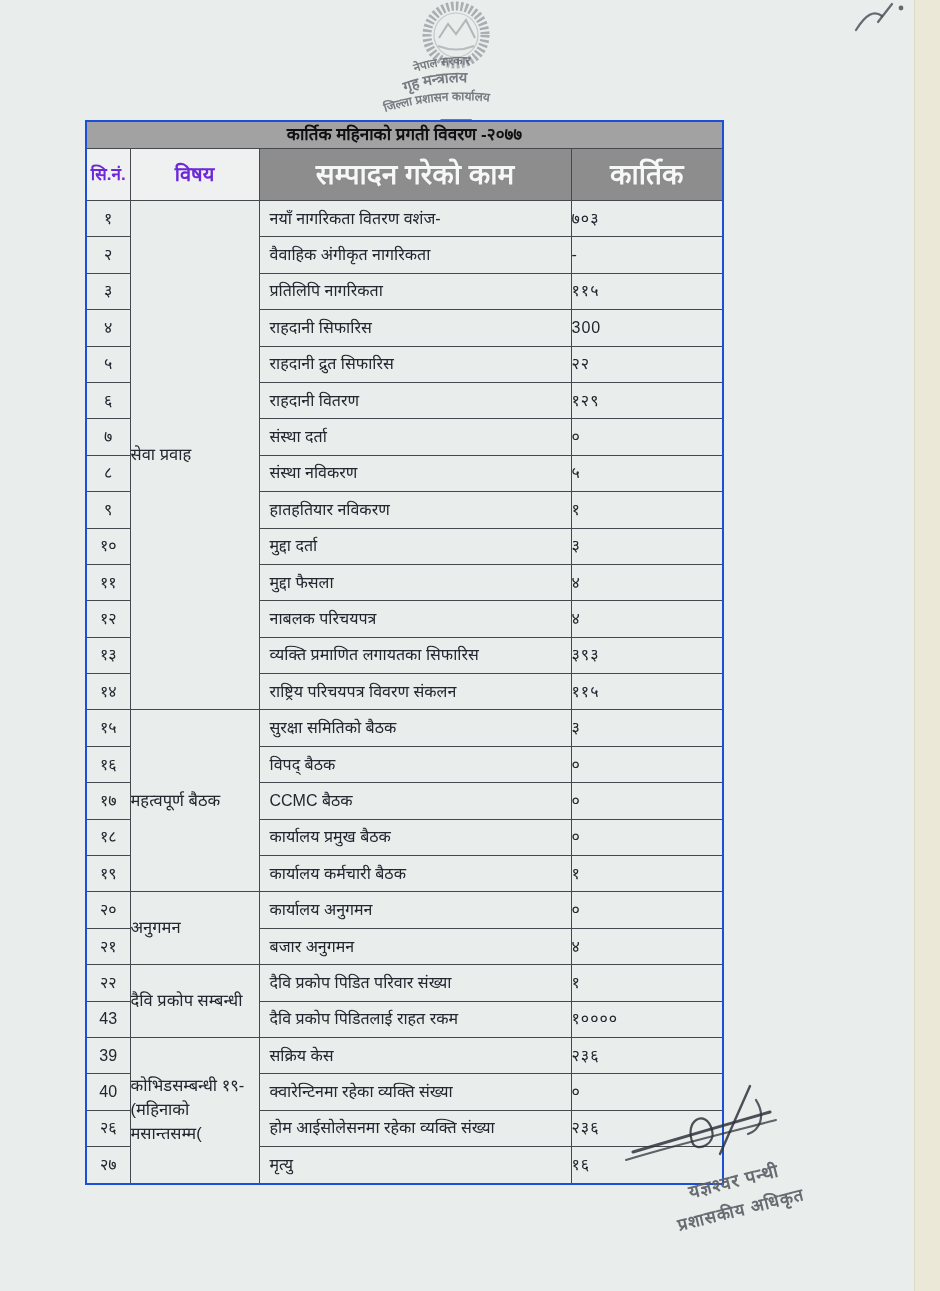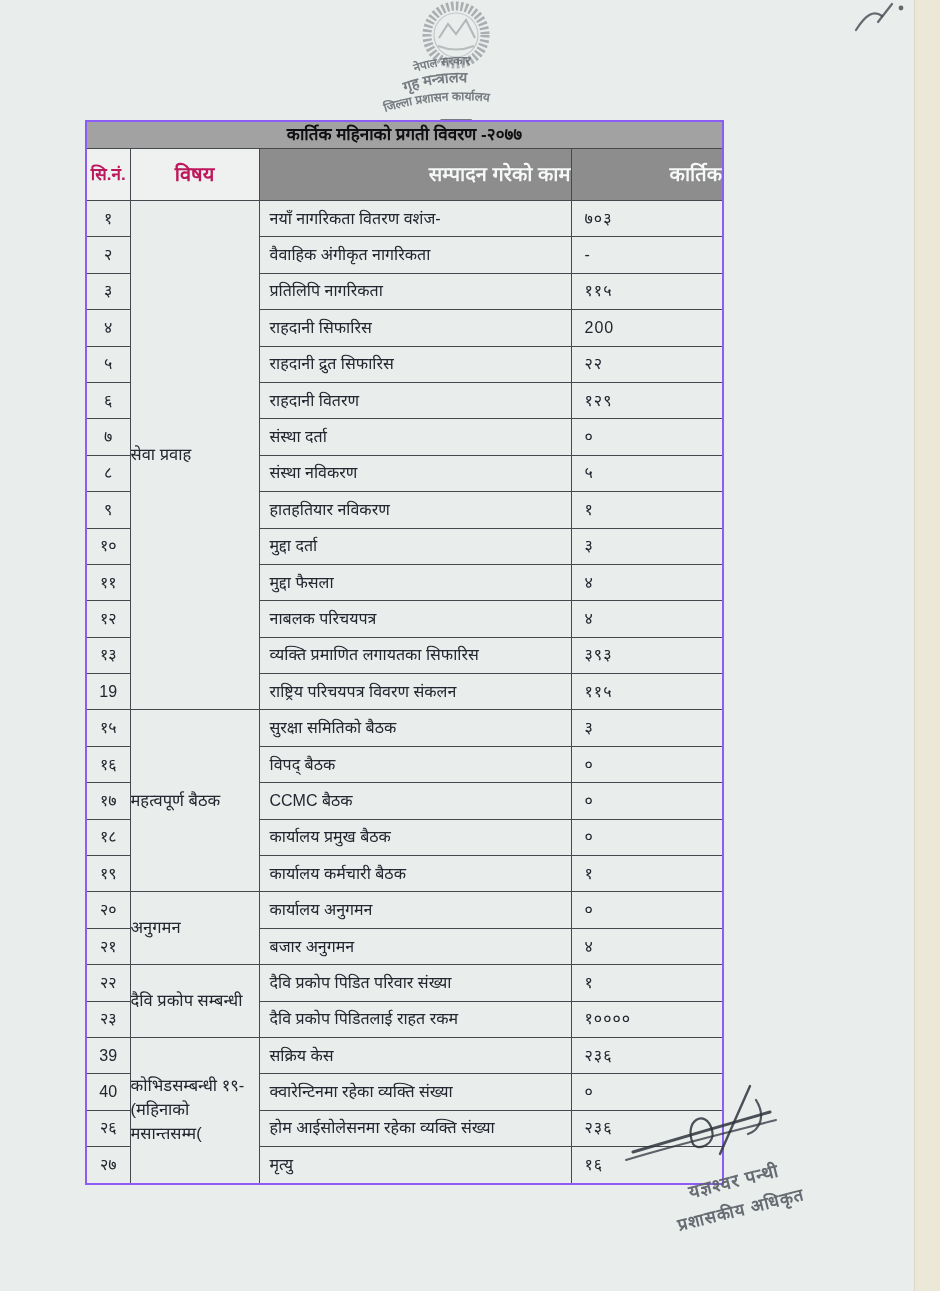--- a/index.html
+++ b/index.html
@@ -17,41 +17,40 @@
     position:absolute;left:85px;top:120px;width:637px;
     border-collapse:collapse;table-layout:fixed;
     color:#23262e;
   }
   .doc-table td{
     border:1px solid #45484d;
     padding:0;vertical-align:middle;
     font-size:16px;line-height:1.25;
     overflow:hidden;
   }
-  .doc-table{border:2px solid #8b5cf6;}
+  .doc-table{border:2px solid #1d4ed8;}
   tr.title-row td{
     height:26px;background:#a2a2a2;color:#101013;
     text-align:center;font-weight:bold;font-size:17px;
   }
   tr.head-row td{height:51px;text-align:center;font-weight:bold;}
-  tr.head-row td.hw{background:#eef1f0;color:#be185d;font-size:17px;}
+  tr.head-row td.hw{background:#eef1f0;color:#6d28d9;font-size:17px;}
   tr.head-row td.hw.big{font-size:20px;margin-left:48px;}
   tr.head-row td.hg{
-    background:#8d8d8d;color:#f6f7f7;font-size:20px;font-weight:bold;
+    background:#8d8d8d;color:#f6f7f7;font-size:28px;font-weight:bold;
     text-shadow:0 0 1px #777;
-    text-align:right;
   }
   tr.body-row td{height:35.4px;background:transparent;}
   td.sn{text-align:center;font-size:16px;}
   td.grp{
     text-align:left;font-size:16.5px;white-space:pre-line;
     line-height:1.45;
   }
   td.task{padding-left:10px;text-align:left;}
-  td.val{padding-left:13px;text-align:left;font-size:16px;letter-spacing:1px;}
+  td.val{text-align:left;font-size:16px;letter-spacing:1px;}
   
   .emblem{position:absolute;left:375px;top:0;pointer-events:none;}
   .sig-svg{position:absolute;left:598px;top:1082px;pointer-events:none;}
   .penmark{position:absolute;left:848px;top:0;pointer-events:none;}
   .sig-stamp{
     position:absolute;left:612px;top:1168px;width:250px;
     transform:rotate(-14deg);transform-origin:center;
     text-align:center;color:#5c6168;font-weight:bold;opacity:.92;
   }
   .sig-stamp .l1{font-size:18px;letter-spacing:1px;}
@@ -115,21 +114,21 @@
     <td class="val">-</td>
   </tr>
   <tr class="body-row">
     <td class="sn">३</td>
     <td class="task">प्रतिलिपि नागरिकता</td>
     <td class="val">११५</td>
   </tr>
   <tr class="body-row">
     <td class="sn">४</td>
     <td class="task">राहदानी सिफारिस</td>
-    <td class="val">200</td>
+    <td class="val">300</td>
   </tr>
   <tr class="body-row">
     <td class="sn">५</td>
     <td class="task">राहदानी द्रुत सिफारिस</td>
     <td class="val">२२</td>
   </tr>
   <tr class="body-row">
     <td class="sn">६</td>
     <td class="task">राहदानी वितरण</td>
     <td class="val">१२९</td>
@@ -163,21 +162,21 @@
     <td class="sn">१२</td>
     <td class="task">नाबलक परिचयपत्र</td>
     <td class="val">४</td>
   </tr>
   <tr class="body-row">
     <td class="sn">१३</td>
     <td class="task">व्यक्ति प्रमाणित लगायतका सिफारिस</td>
     <td class="val">३९३</td>
   </tr>
   <tr class="body-row">
-    <td class="sn">19</td>
+    <td class="sn">१४</td>
     <td class="task">राष्ट्रिय परिचयपत्र विवरण संकलन</td>
     <td class="val">११५</td>
   </tr>
 
   <tr class="body-row">
     <td class="sn">१५</td>
     <td class="grp" rowspan="5">महत्वपूर्ण बैठक</td>
     <td class="task">सुरक्षा समितिको बैठक</td>
     <td class="val">३</td>
   </tr>
@@ -214,21 +213,21 @@
     <td class="val">४</td>
   </tr>
 
   <tr class="body-row">
     <td class="sn">२२</td>
     <td class="grp" rowspan="2">दैवि प्रकोप सम्बन्धी</td>
     <td class="task">दैवि प्रकोप पिडित परिवार संख्या</td>
     <td class="val">१</td>
   </tr>
   <tr class="body-row">
-    <td class="sn">२३</td>
+    <td class="sn">43</td>
     <td class="task">दैवि प्रकोप पिडितलाई राहत रकम</td>
     <td class="val">१००००</td>
   </tr>
 
   <tr class="body-row">
     <td class="sn">39</td>
     <td class="grp" rowspan="4">कोभिडसम्बन्धी १९-
 (महिनाको
 मसान्तसम्म(</td>
     <td class="task">सक्रिय केस</td>

